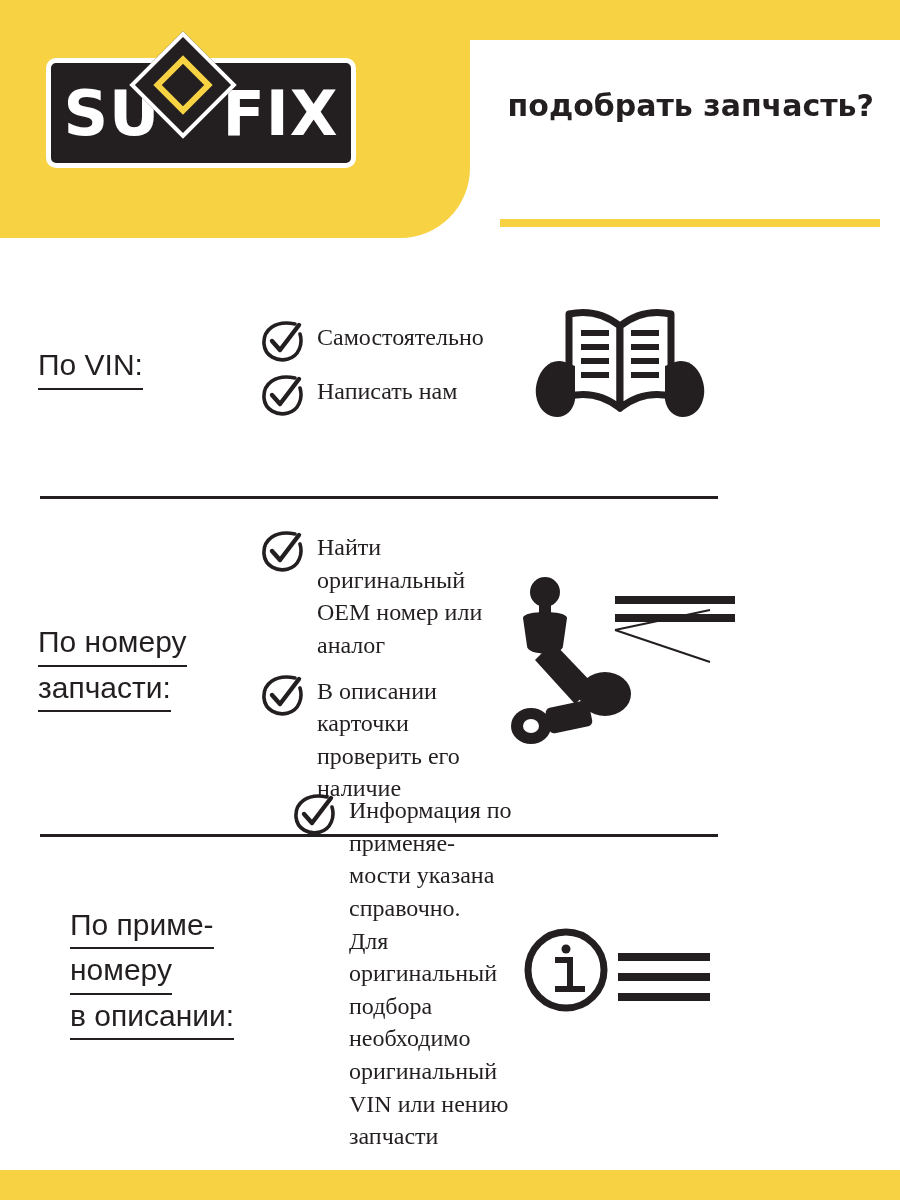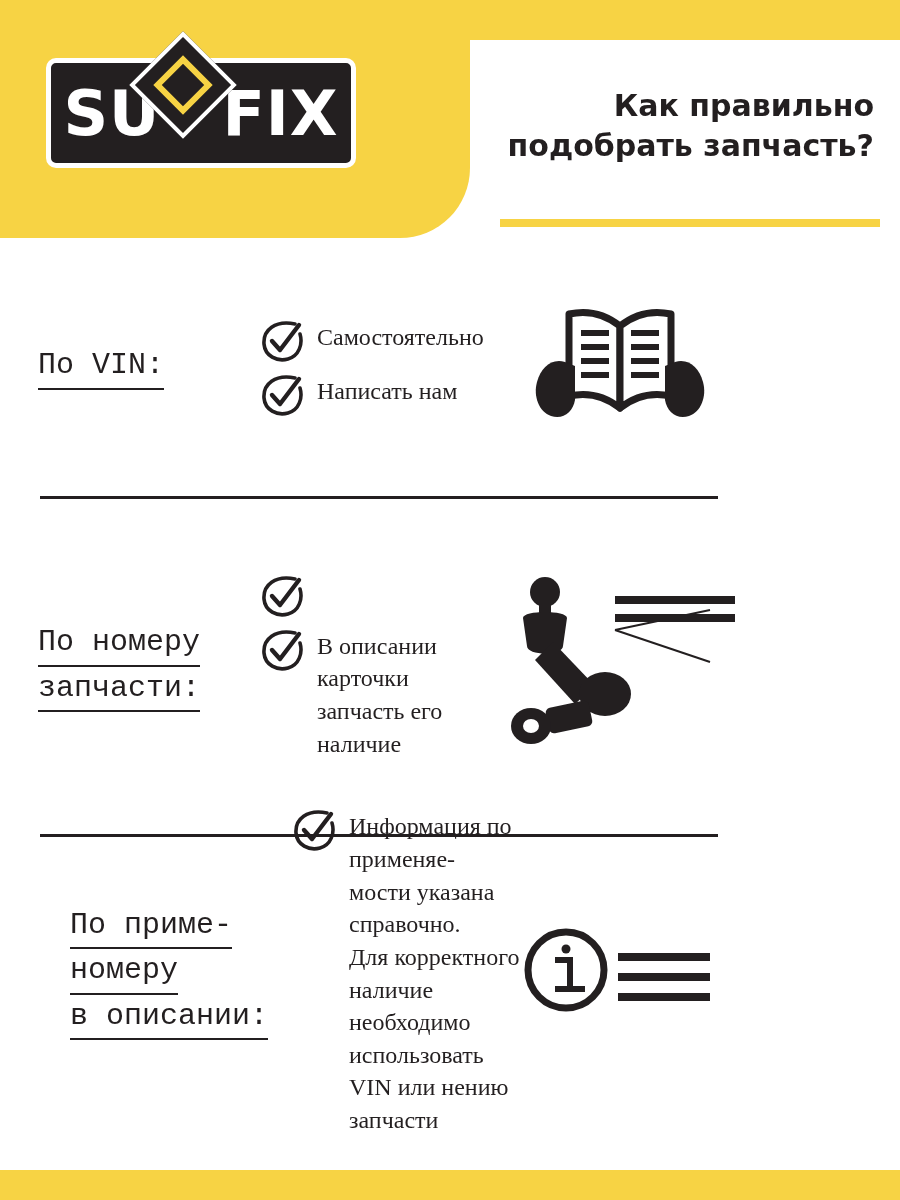--- a/index.html
+++ b/index.html
@@ -132,21 +132,21 @@
   }
   .divider {
     height: 3px;
     background: #231f20;
     margin: 0 40px;
   }
 
   .sec-label {
     width: 215px;
     flex: 0 0 215px;
-    font-family: Liberation Mono, monospace;
+    font-family: Liberation Sans, sans-serif;
     font-size: 30px;
     color: #231f20;
     line-height: 1.42;
   }
   .sec-label .u {
     border-bottom: 2px solid #231f20;
     display: inline-block;
     padding-bottom: 1px;
   }
 
@@ -213,21 +213,20 @@
       <div class="logo-text">
         <span>SU</span>
         <span class="gap"></span>
         <span>FIX</span>
       </div>
     </div>
     <div class="logo-diamond"></div>
     <div class="logo-diamond-inner"></div>
 
     <div class="header-title">
-      <div>Как правильно</div>
       <div>подобрать запчасть?</div>
     </div>
   </div>
 
   <div class="section" id="section-vin">
     <div class="sec-label">
       <span class="u">По VIN:</span>
     </div>
 
     <div class="sec-points">
@@ -290,32 +289,36 @@
     </div>
 
     <div class="sec-points">
       <div class="point">
         <span class="check">
           <svg viewBox="0 0 42 42" width="42" height="42">
             <path d="M34 4 C14 0 2 10 3 24 C4 36 16 42 27 39 C38 36 42 24 39 14" fill="none" stroke="#231f20" stroke-width="3.6" stroke-linecap="round"></path>
             <path d="M11 21 L19 30 L38 5" fill="none" stroke="#231f20" stroke-width="4.4" stroke-linecap="round" stroke-linejoin="round"></path>
           </svg>
         </span>
+        <div class="point-text">
+          <div>Найти оригинальный</div>
+          <div>OEM номер или аналог</div>
+        </div>
       </div>
 
       <div class="point">
         <span class="check">
           <svg viewBox="0 0 42 42" width="42" height="42">
             <path d="M34 4 C14 0 2 10 3 24 C4 36 16 42 27 39 C38 36 42 24 39 14" fill="none" stroke="#231f20" stroke-width="3.6" stroke-linecap="round"></path>
             <path d="M11 21 L19 30 L38 5" fill="none" stroke="#231f20" stroke-width="4.4" stroke-linecap="round" stroke-linejoin="round"></path>
           </svg>
         </span>
         <div class="point-text">
           <div>В описании карточки</div>
-          <div>запчасть его наличие</div>
+          <div>проверить его наличие</div>
         </div>
       </div>
     </div>
 
     <div class="sec-art">
       <span>
         <svg viewBox="0 0 250 190" width="250" height="190">
 
           <path d="M120 60 L215 40" fill="none" stroke="#231f20" stroke-width="2"></path>
           <path d="M120 60 L215 92" fill="none" stroke="#231f20" stroke-width="2"></path>
@@ -353,22 +356,22 @@
       <div class="point">
         <span class="check">
           <svg viewBox="0 0 42 42" width="42" height="42">
             <path d="M34 4 C14 0 2 10 3 24 C4 36 16 42 27 39 C38 36 42 24 39 14" fill="none" stroke="#231f20" stroke-width="3.6" stroke-linecap="round"></path>
             <path d="M11 21 L19 30 L38 5" fill="none" stroke="#231f20" stroke-width="4.4" stroke-linecap="round" stroke-linejoin="round"></path>
           </svg>
         </span>
         <div class="point-text">
           <div>Информация по применяе-</div>
           <div>мости указана справочно.</div>
-          <div>Для корректного наличие</div>
-          <div>необходимо использовать</div>
+          <div>Для оригинальный подбора</div>
+          <div>необходимо оригинальный</div>
           <div>VIN или нению запчасти</div>
         </div>
       </div>
     </div>
 
     <div class="sec-art">
       <span>
         <svg viewBox="0 0 200 110" width="200" height="110">
           <circle cx="46" cy="55" r="38" fill="none" stroke="#231f20" stroke-width="7"></circle>
           <circle cx="46" cy="34" r="4.5" fill="#231f20"></circle>

